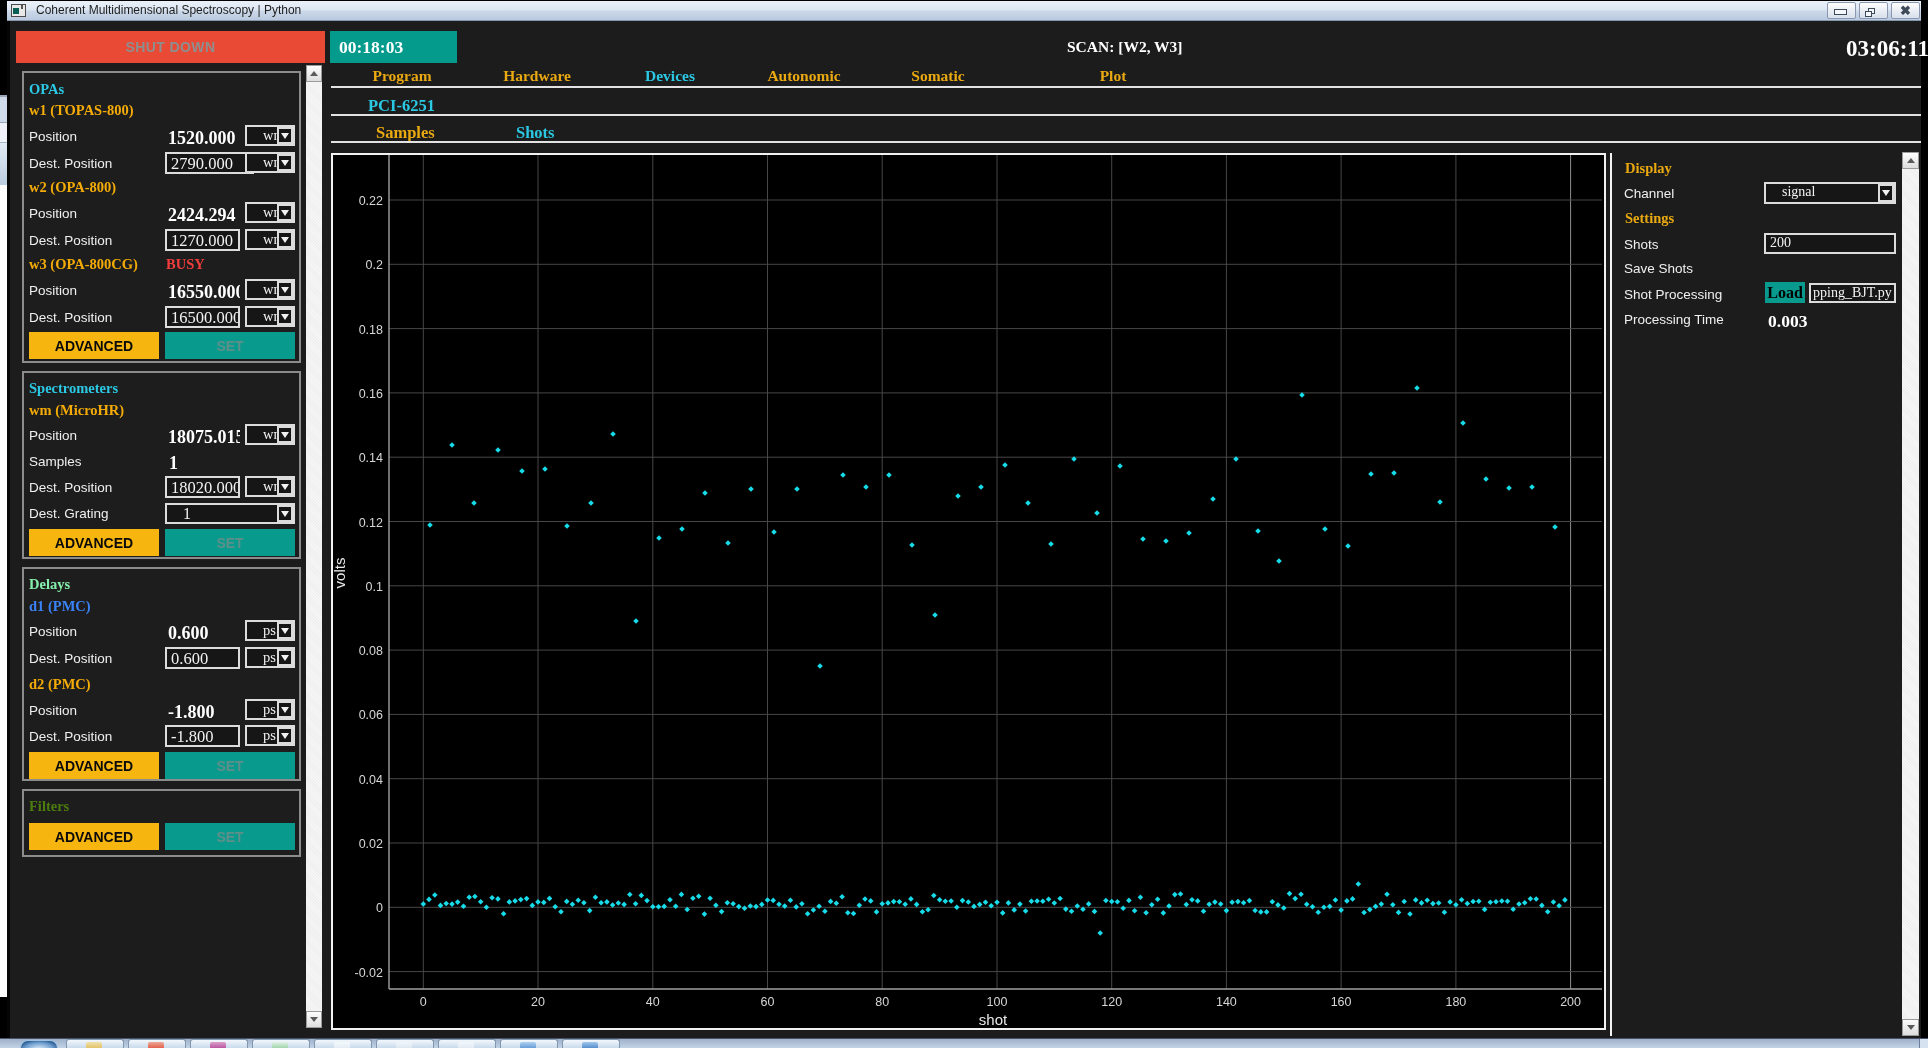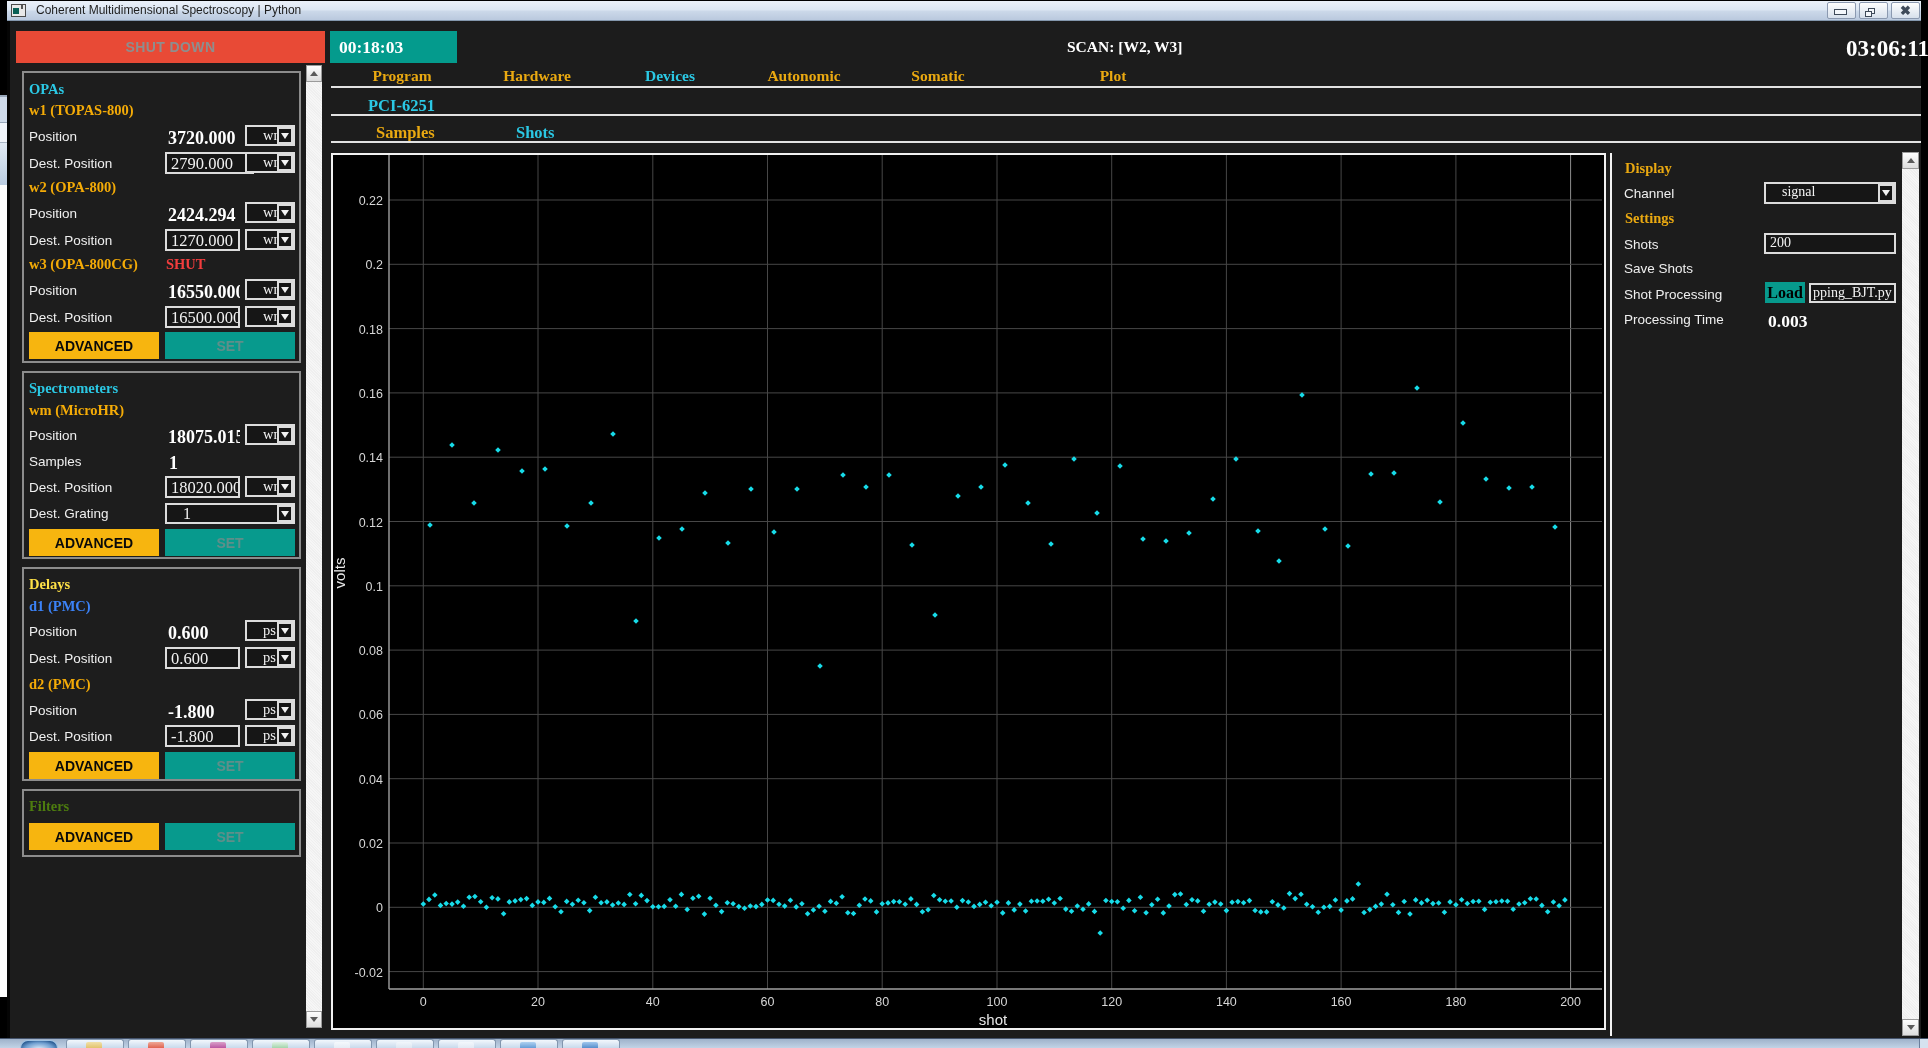--- a/index.html
+++ b/index.html
@@ -139,34 +139,34 @@
 <div class="lbl" style="left:1624px;top:261px">Save Shots</div>
 <div class="lbl" style="left:1624px;top:287px">Shot Processing</div>
 <div style="position:absolute;left:1765px;top:282px;width:40px;height:21px;background:#079a8d;color:#000;font-family:'Liberation Serif',serif;font-weight:bold;font-size:16px;display:flex;align-items:center;justify-content:center">Load</div>
 <div class="tbox" style="left:1809px;top:283px;width:87px;height:20px;font-size:14px;padding-left:2px">pping_BJT.py</div>
 <div class="lbl" style="left:1624px;top:312px">Processing Time</div>
 <div class="val" style="left:1768px;top:311px;text-align:left;font-size:17.5px">0.003</div>
 <div class="panel" style="left:22px;top:71px;width:279px;height:292px"></div>
 <div class="hdr" style="left:29px;top:81px;color:#2bc8e4">OPAs</div>
 <div class="hdr" style="left:29px;top:102px;color:#f4ab07">w1 (TOPAS-800)</div>
 <div class="lbl" style="left:29px;top:129px">Position</div>
-<div class="val" style="left:168px;top:128px;width:72px;text-align:left;overflow:hidden">3720.000</div>
+<div class="val" style="left:168px;top:128px;width:72px;text-align:left;overflow:hidden">1520.000</div>
 <div class="combo" style="left:245px;top:125px;width:50px;height:21px"><span>wn</span><div class="cab"></div></div>
 <div class="lbl" style="left:29px;top:156px">Dest. Position</div>
 <div class="tbox" style="left:165px;top:152px;width:89px;height:22px">2790.000</div>
 <div class="combo" style="left:245px;top:152px;width:50px;height:21px"><span>wn</span><div class="cab"></div></div>
 <div class="hdr" style="left:29px;top:179px;color:#f4ab07">w2 (OPA-800)</div>
 <div class="lbl" style="left:29px;top:206px">Position</div>
 <div class="val" style="left:168px;top:205px;width:72px;text-align:left;overflow:hidden">2424.294</div>
 <div class="combo" style="left:245px;top:202px;width:50px;height:21px"><span>wn</span><div class="cab"></div></div>
 <div class="lbl" style="left:29px;top:233px">Dest. Position</div>
 <div class="tbox" style="left:165px;top:229px;width:75px;height:22px">1270.000</div>
 <div class="combo" style="left:245px;top:229px;width:50px;height:21px"><span>wn</span><div class="cab"></div></div>
 <div class="hdr" style="left:29px;top:256px;color:#f4ab07">w3 (OPA-800CG)</div>
-<div class="hdr" style="left:166px;top:256px;color:#f23d3d">SHUT</div>
+<div class="hdr" style="left:166px;top:256px;color:#f23d3d">BUSY</div>
 <div class="lbl" style="left:29px;top:283px">Position</div>
 <div class="val" style="left:168px;top:282px;width:72px;text-align:left;overflow:hidden">16550.000</div>
 <div class="combo" style="left:245px;top:279px;width:50px;height:21px"><span>wn</span><div class="cab"></div></div>
 <div class="lbl" style="left:29px;top:310px">Dest. Position</div>
 <div class="tbox" style="left:165px;top:306px;width:75px;height:22px">16500.000</div>
 <div class="combo" style="left:245px;top:306px;width:50px;height:21px"><span>wn</span><div class="cab"></div></div>
 <div class="btnA" style="left:29px;top:332px;width:130px;height:27px">ADVANCED</div>
 <div class="btnS" style="left:165px;top:332px;width:130px;height:27px">SET</div>
 <div class="panel" style="left:22px;top:371px;width:279px;height:188px"></div>
 <div class="hdr" style="left:29px;top:380px;color:#2bc8e4">Spectrometers</div>
@@ -177,21 +177,21 @@
 <div class="lbl" style="left:29px;top:454px">Samples</div>
 <div class="val" style="left:169px;top:453px;text-align:left">1</div>
 <div class="lbl" style="left:29px;top:480px">Dest. Position</div>
 <div class="tbox" style="left:165px;top:476px;width:75px;height:22px">18020.000</div>
 <div class="combo" style="left:245px;top:476px;width:50px;height:21px"><span>wn</span><div class="cab"></div></div>
 <div class="lbl" style="left:29px;top:506px">Dest. Grating</div>
 <div class="combo" style="left:165px;top:503px;width:130px;height:21px;font-size:16px"><span>1</span><div class="cab"></div></div>
 <div class="btnA" style="left:29px;top:529px;width:130px;height:27px">ADVANCED</div>
 <div class="btnS" style="left:165px;top:529px;width:130px;height:27px">SET</div>
 <div class="panel" style="left:22px;top:567px;width:279px;height:214px"></div>
-<div class="hdr" style="left:29px;top:576px;color:#fde047">Delays</div>
+<div class="hdr" style="left:29px;top:576px;color:#86efac">Delays</div>
 <div class="hdr" style="left:29px;top:598px;color:#3b82f6">d1 (PMC)</div>
 <div class="lbl" style="left:29px;top:624px">Position</div>
 <div class="val" style="left:168px;top:623px;width:72px;text-align:left;overflow:hidden">0.600</div>
 <div class="combo" style="left:245px;top:620px;width:50px;height:21px"><span>ps</span><div class="cab"></div></div>
 <div class="lbl" style="left:29px;top:651px">Dest. Position</div>
 <div class="tbox" style="left:165px;top:647px;width:75px;height:22px">0.600</div>
 <div class="combo" style="left:245px;top:647px;width:50px;height:21px"><span>ps</span><div class="cab"></div></div>
 <div class="hdr" style="left:29px;top:676px;color:#f4ab07">d2 (PMC)</div>
 <div class="lbl" style="left:29px;top:703px">Position</div>
 <div class="val" style="left:168px;top:702px;width:72px;text-align:left;overflow:hidden">-1.800</div>

